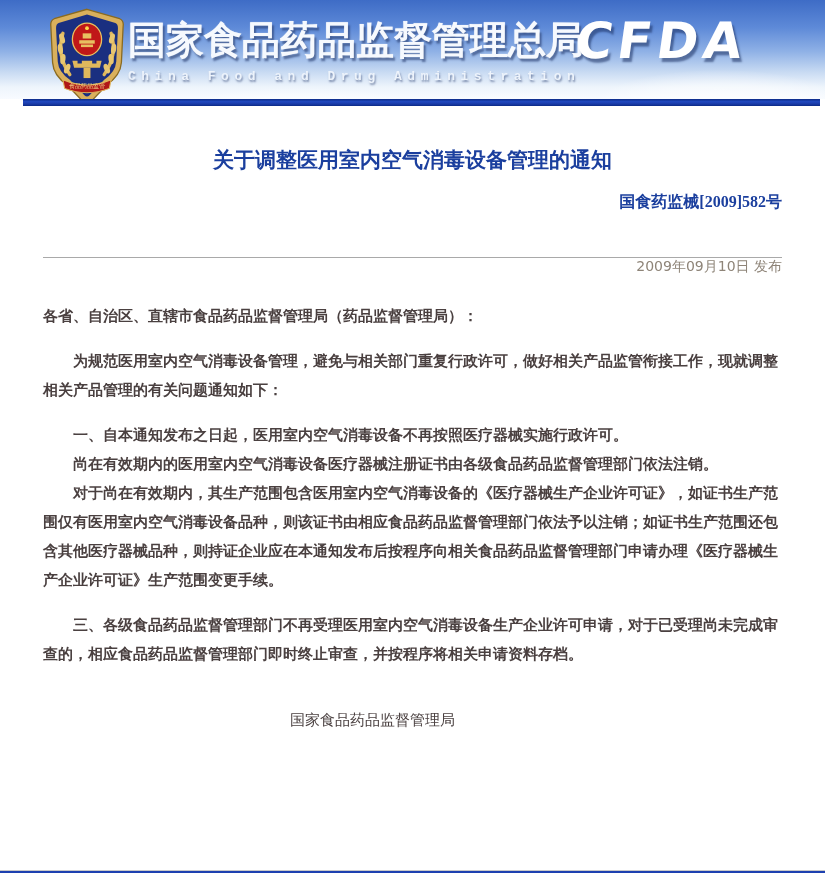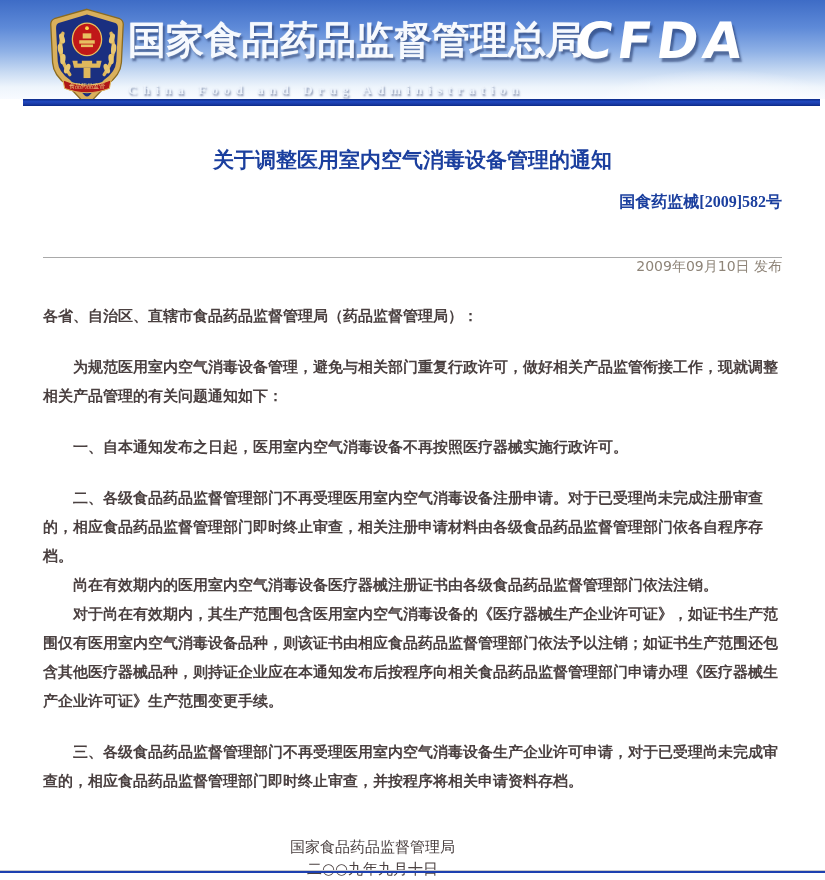--- a/index.html
+++ b/index.html
@@ -33,22 +33,22 @@
 
   .org-block { position:absolute; left:128px; top:18px; }
   .org-cn {
     font-family:"Liberation Serif","DejaVu Serif",serif;
     font-size:38px; font-weight:bold; line-height:44px;
     color:#f6f9fe;
     text-shadow:2px 3px 2px rgba(35,55,105,0.6), 0 0 1px rgba(255,255,255,0.8);
     letter-spacing:0px; white-space:nowrap;
   }
   .org-en {
-    margin-top:20px;
-    font-family:Liberation Serif, serif;
+    margin-top:7px;
+    font-family:Liberation Mono, monospace;
     font-size:13px; font-weight:bold;
     color:#edf3fb;
     letter-spacing:5.5px;
     text-shadow:1px 2px 2px rgba(40,60,110,0.55);
     white-space:nowrap;
   }
   .acronym {
     position:absolute; left:576px; top:16px;
     font-family:"DejaVu Sans", sans-serif;
     font-size:50px; font-weight:800; line-height:50px;
@@ -95,21 +95,21 @@
 
   .body-text {
     margin-top:26px;
     font-size:15px;
     line-height:29px;
     color:#4a4040;
     font-weight:bold;
   }
   .salutation { text-indent:0; }
   .para { text-indent:2em; }
-  .para.gap { margin-top:22px; }
+  .para.gap { margin-top:16px; }
 
   .signature {
     margin:40px auto 0;
     width:-moz-fit-content;
     width:fit-content;
     position:relative; left:-40px;
     text-align:center;
     font-size:15px;
     line-height:22px;
     color:#4a4040;
@@ -177,26 +177,24 @@
     <h1 class="doc-title">关于调整医用室内空气消毒设备管理的通知</h1>
     <div class="doc-number">国食药监械[2009]582号</div>
 
     <div class="rule"></div>
     <div class="pub-date">2009年09月10日 发布</div>
 
     <div class="body-text">
       <p class="salutation">各省、自治区、直辖市食品药品监督管理局（药品监督管理局）：</p>
       <p class="para gap">为规范医用室内空气消毒设备管理，避免与相关部门重复行政许可，做好相关产品监管衔接工作，现就调整相关产品管理的有关问题通知如下：</p>
       <p class="para gap">一、自本通知发布之日起，医用室内空气消毒设备不再按照医疗器械实施行政许可。</p>
-      <p class="para gap">二、各级食品药品监督管理部门不再受理医用室内空气消毒设备注册申请。对于已受理尚未完成注册审查的，相应食品药品监督管理部门即时终止审查，相关注册申请材料由各级食品药品监督管理部门依各自程序存档。</p>
       <p class="para">尚在有效期内的医用室内空气消毒设备医疗器械注册证书由各级食品药品监督管理部门依法注销。</p>
       <p class="para">对于尚在有效期内，其生产范围包含医用室内空气消毒设备的《医疗器械生产企业许可证》，如证书生产范围仅有医用室内空气消毒设备品种，则该证书由相应食品药品监督管理部门依法予以注销；如证书生产范围还包含其他医疗器械品种，则持证企业应在本通知发布后按程序向相关食品药品监督管理部门申请办理《医疗器械生产企业许可证》生产范围变更手续。</p>
       <p class="para gap">三、各级食品药品监督管理部门不再受理医用室内空气消毒设备生产企业许可申请，对于已受理尚未完成审查的，相应食品药品监督管理部门即时终止审查，并按程序将相关申请资料存档。</p>
     </div>
 
     <div class="signature">
       <div>国家食品药品监督管理局</div>
-      <div>二○○九年九月十日</div>
     </div>
   </div>
 
   <div class="bottom-line"></div>
 </div>
 
 </body></html>

